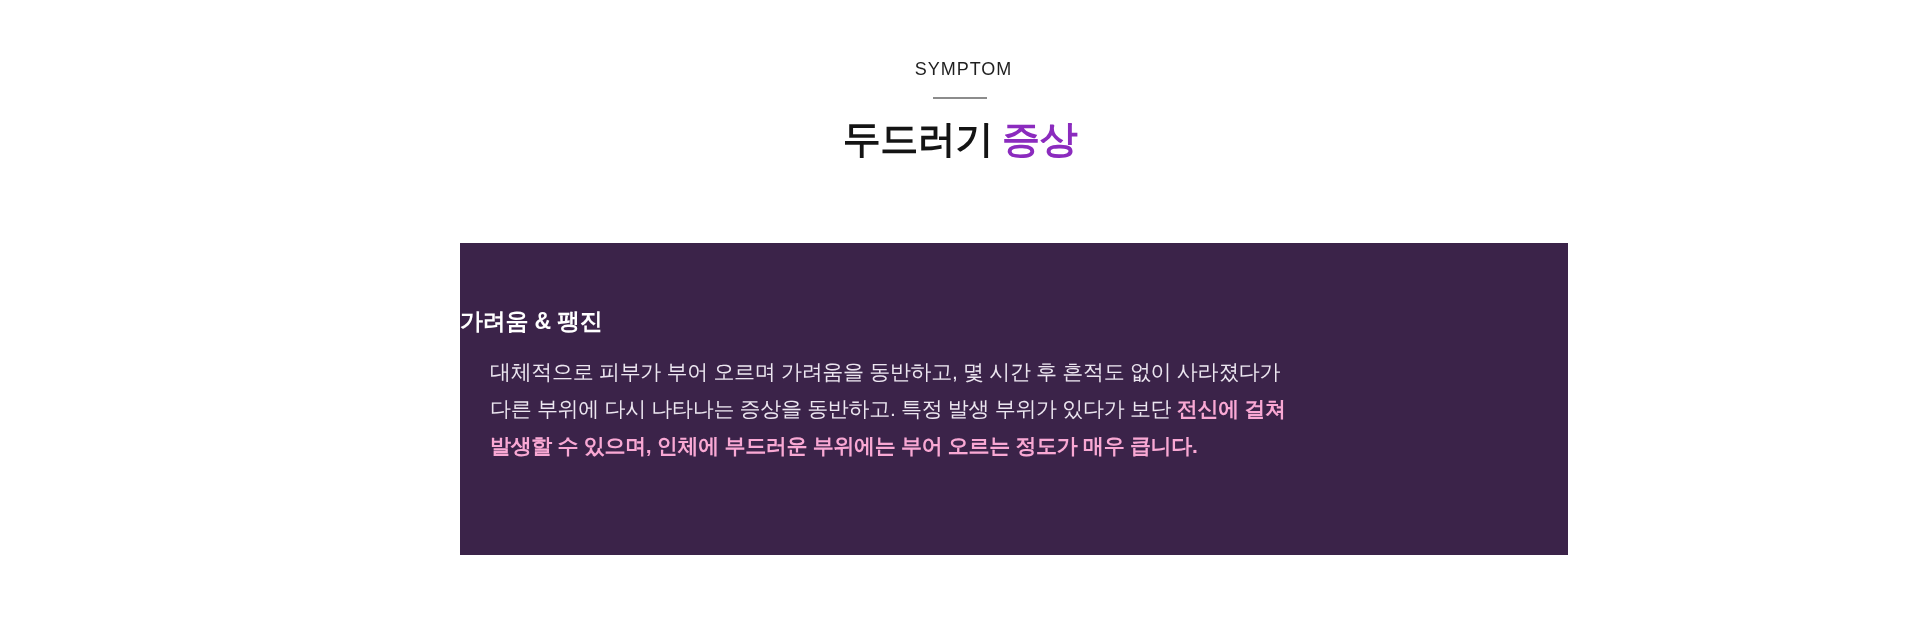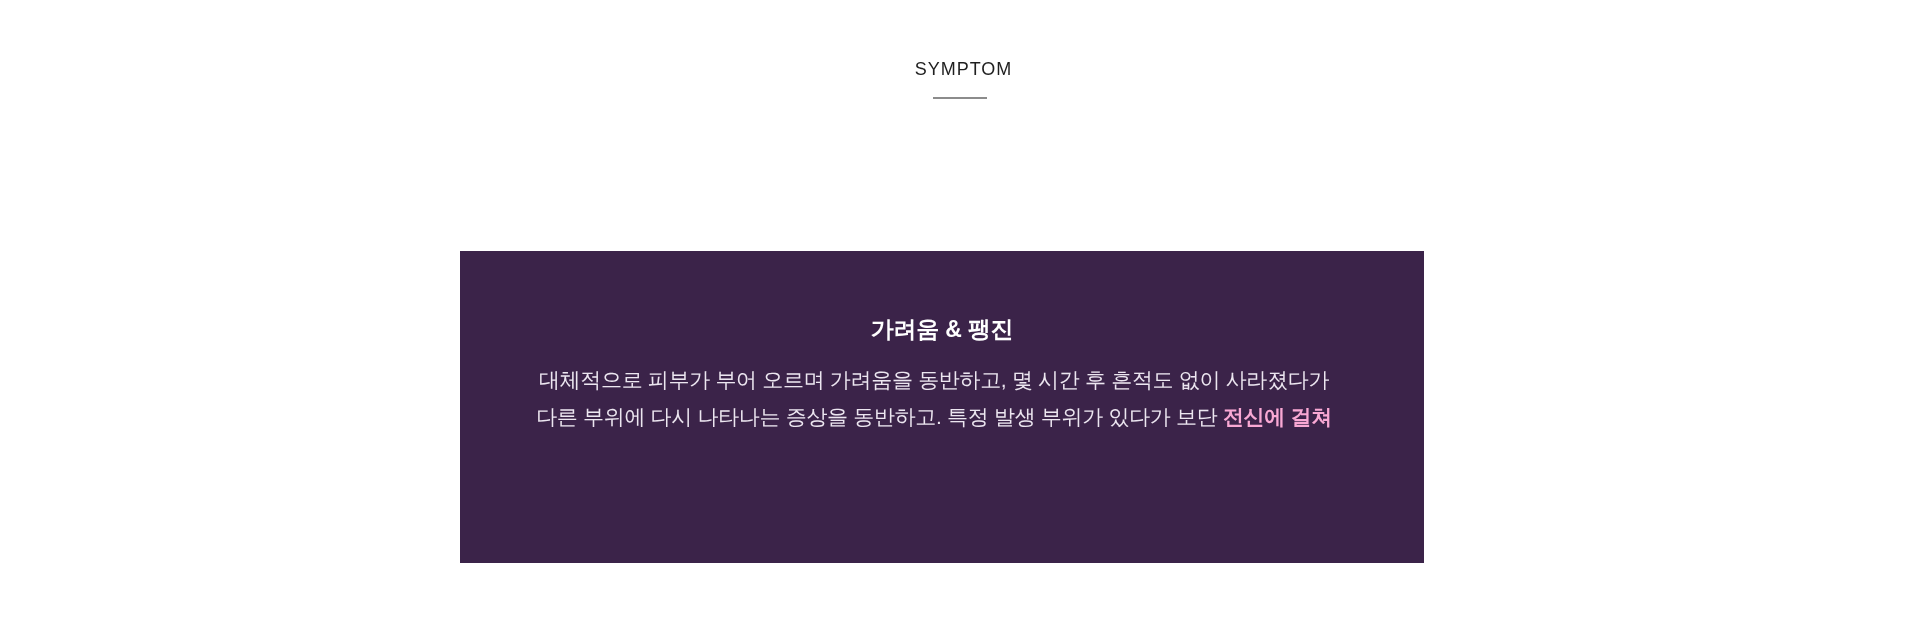--- a/index.html
+++ b/index.html
@@ -70,26 +70,24 @@
   .main-title .sep {
     display: inline-block;
     width: 9px;
   }
 
   
   .panel {
     position: absolute;
     left: 460px;
     top: 243px;
-    width: 964px;
+    width: 1108px;
     height: 312px;
     background: #3b2349;
     box-sizing: border-box;
-    text-align: center;
-    margin-top: 8px;
   }
 
   .panel-heading {
     margin: 0;
     padding-top: 63px;
     font-size: 23px;
     line-height: 30px;
     font-weight: 700;
     color: #ffffff;
     letter-spacing: -0.01em;
@@ -117,21 +115,22 @@
 
 <div class="page">
 
   <div class="header">
     <div class="eyebrow">SYMPTOM</div>
 
     <div class="divider-wrap">
       <span class="divider"></span>
     </div>
 
+    <h1 class="main-title"><span>두드러기</span><span class="sep"></span><span class="accent">증상</span></h1>
   </div>
 
   <div class="panel">
     <h2 class="panel-heading">가려움 &amp; 팽진</h2>
 
-    <p class="panel-body"><span>대체적으로 피부가 부어 오르며 가려움을 동반하고, 몇 시간 후 흔적도 없이 사라졌다가</span><br><span>다른 부위에 다시 나타나는 증상을 동반하고. 특정 발생 부위가 있다가 보단 </span><span class="hl">전신에 걸쳐</span><br></p>
+    <p class="panel-body"><span>대체적으로 피부가 부어 오르며 가려움을 동반하고, 몇 시간 후 흔적도 없이 사라졌다가</span><br><span>다른 부위에 다시 나타나는 증상을 동반하고. 특정 발생 부위가 있다가 보단 </span><span class="hl">전신에 걸쳐</span><br><span class="hl">발생할 수 있으며, 인체에 부드러운 부위에는 부어 오르는 정도가 매우 큽니다.</span></p>
   </div>
 
 </div>
 
 </body></html>

